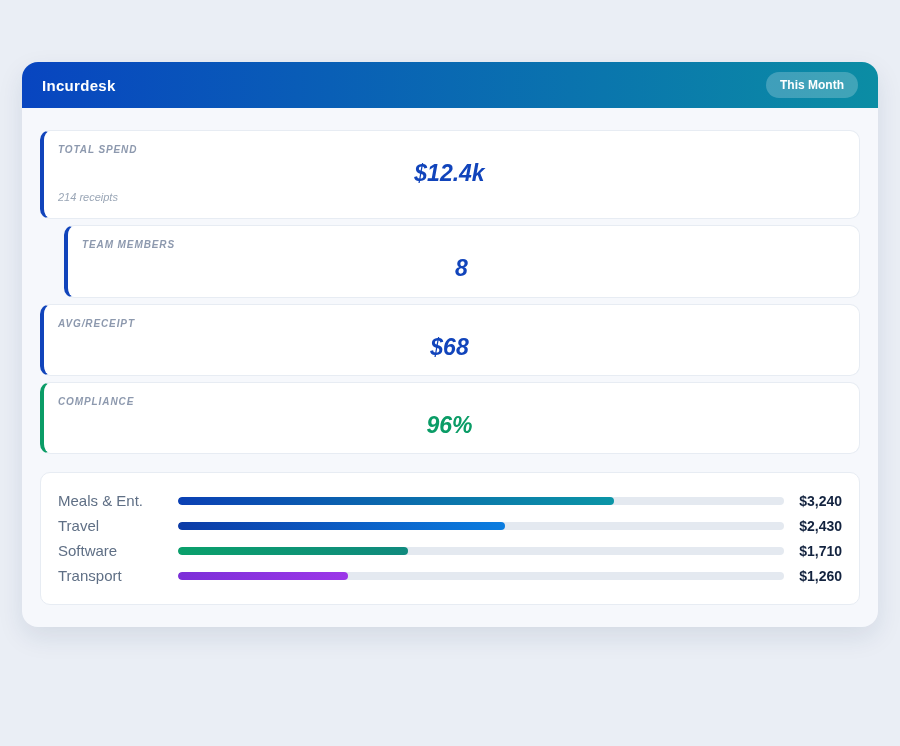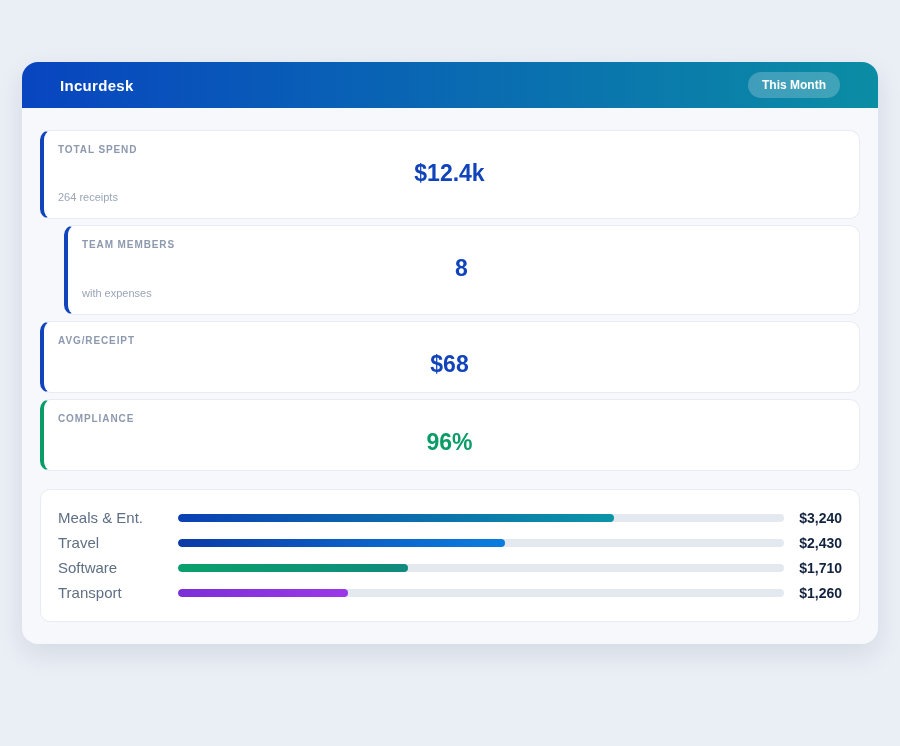--- a/index.html
+++ b/index.html
@@ -18,21 +18,21 @@
     box-shadow: 0 10px 26px rgba(20, 45, 90, 0.10);
     padding-bottom: 22px;
   }
   .app-header {
     height: 46px;
     border-radius: 16px 16px 0 0;
     background: linear-gradient(90deg, var(--hdr-from, #0845c0), var(--hdr-to, #0b8da4));
     display: flex;
     align-items: center;
     justify-content: space-between;
-    padding: 0 38px;
+    padding: 0 20px;
     margin-bottom: 22px;
   }
   .app-title {
     color: #ffffff;
     font-size: 15px;
     font-weight: bold;
     letter-spacing: 0.3px;
   }
   .period-badge {
     background: rgba(255, 255, 255, 0.22);
@@ -43,20 +43,21 @@
     border-radius: 999px;
     cursor: pointer;
   }
   .stat-card {
     background: #ffffff;
     border: 1px solid #e7ecf3;
     border-left: 4px solid #1144bb;
     border-radius: 10px;
     margin: 0 18px 6px 18px;
     padding: 13px 18px 15px 14px;
+    font-style: italic;
   }
   .stat-label {
     font-size: 10px;
     font-weight: bold;
     letter-spacing: 0.9px;
     color: #8d99ae;
     text-transform: uppercase;
   }
   .stat-value {
     font-size: 23px;
@@ -120,26 +121,25 @@
 <div class="panel">
   <div class="app-header">
     <div class="app-title">Incurdesk</div>
     <div class="period-badge">This Month</div>
   </div>
 
   <div id="stats-list">
       <div class="stat-card" style="border-left-color: rgb(17, 68, 187);">
         <div class="stat-label">TOTAL SPEND</div>
         <div class="stat-value" style="color: rgb(17, 68, 187);">$12.4k</div>
-        <div class="stat-sub">264 receipts</div>
+        <div class="stat-sub">214 receipts</div>
       </div>
       <div class="stat-card" style="border-left-color: rgb(17, 68, 187); margin-left: 42px;">
         <div class="stat-label">TEAM MEMBERS</div>
         <div class="stat-value" style="color: rgb(17, 68, 187);">8</div>
-        <div class="stat-sub">with expenses</div>
       </div>
       <div class="stat-card" style="border-left-color: rgb(17, 68, 187);">
         <div class="stat-label">AVG/RECEIPT</div>
         <div class="stat-value" style="color: rgb(17, 68, 187);">$68</div>
       </div>
       <div class="stat-card" style="border-left-color: rgb(10, 156, 102);">
         <div class="stat-label">COMPLIANCE</div>
         <div class="stat-value" style="color: rgb(10, 156, 102);">96%</div>
       </div>
     </div>

